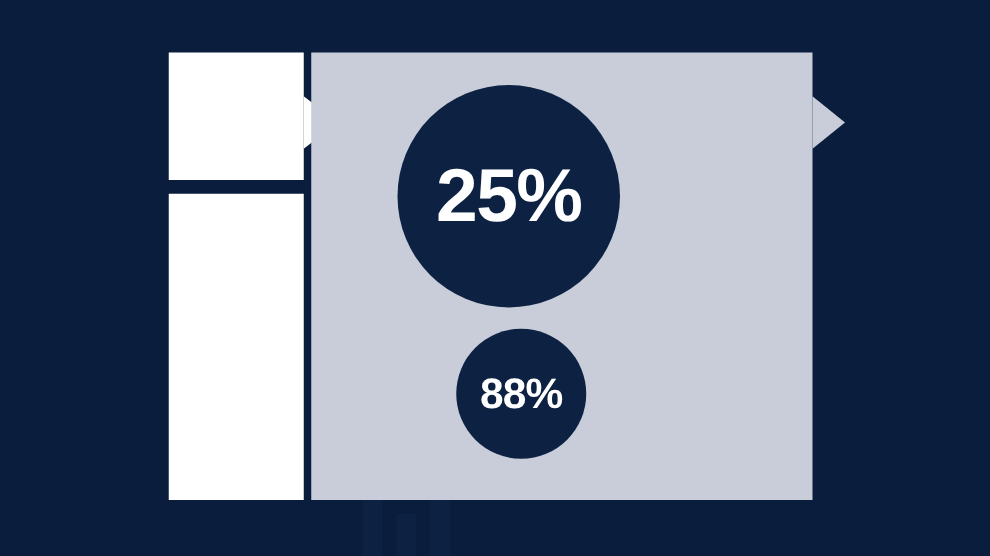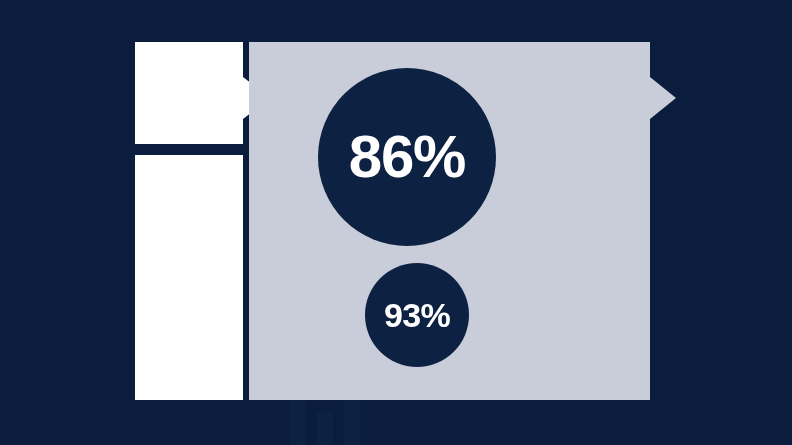--- a/index.html
+++ b/index.html
@@ -152,18 +152,18 @@
     <div class="bars">
       <div class="bar b1"></div>
       <div class="bar b2"></div>
       <div class="bar b3"></div>
     </div>
   </div>
 
   <div class="panel-stats"></div>
   <div class="stats-arrow"></div>
 
-  <div class="bubble bubble-97">86%</div>
+  <div class="bubble bubble-97">25%</div>
 
 
-  <div class="bubble bubble-93">93%</div>
+  <div class="bubble bubble-93">88%</div>
 
 </div>
 
 </body></html>

